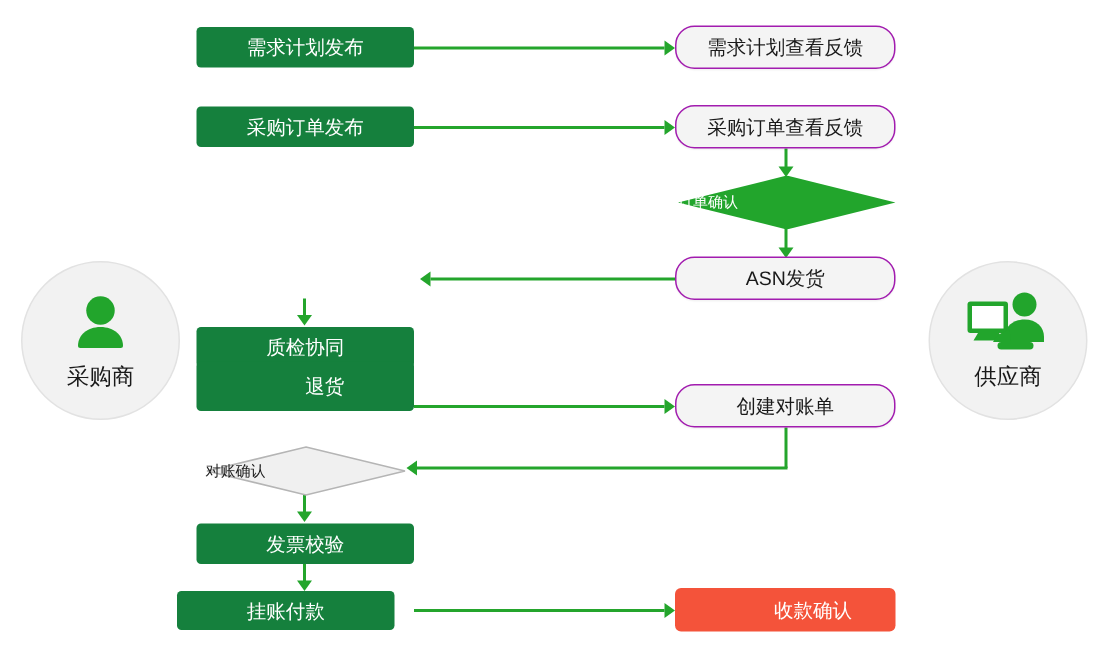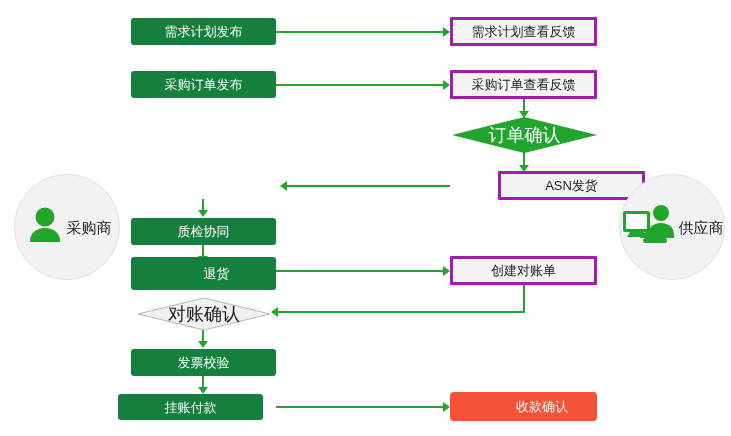--- a/index.html
+++ b/index.html
@@ -27,30 +27,30 @@
     border-radius:3px;
   }
   .node.red{
     background:#f4533a;
     color:#ffffff;
     border-radius:4px;
   }
   .node.grey{
     background:#f4f4f4;
     color:#1a1a1a;
-    border:3px solid #a21caf;
-    border-radius:1px;
+    border:1px solid #a21caf;
+    border-radius:13px;
     box-shadow:0 1px 1px rgba(0,0,0,.05);
   }
 
   
   .diamond{
     position:absolute;
-    display:flex;align-items:center;justify-content:center;
-    font-size:18px;white-space:nowrap;z-index:3;
+    display:flex;align-items:center;justify-content:flex-start;
+    font-size:10px;white-space:nowrap;z-index:3;
   }
   .diamond .dshape{
     position:absolute;left:0;top:0;width:100%;height:100%;
     z-index:1;
   }
   .diamond .dlabel{position:relative;z-index:2;}
   .diamond.green .dlabel{color:#ffffff;}
   .diamond.grey  .dlabel{color:#1a1a1a;}
 
   
@@ -63,21 +63,21 @@
   .arrow.left {border-right:7px solid #24a52c;border-top:5px solid transparent;border-bottom:5px solid transparent;}
   .arrow.down {border-top:7px solid #24a52c;border-left:5px solid transparent;border-right:5px solid transparent;}
 
   
   .actor{
     position:absolute;
     width:104px;height:104px;
     border-radius:50%;
     background:#f2f2f2;
     border:1px solid #e2e2e2;
-    display:flex;flex-direction:row;
+    display:flex;flex-direction:column;
     align-items:center;justify-content:center;
     z-index:3;
   }
   .actor .glyph{display:block;line-height:0;margin-bottom:2px;}
   .actor .aname{
     font-size:15px;color:#1a1a1a;margin-top:2px;
   }
 </style>
 </head>
 <body>
@@ -127,21 +127,21 @@
 
   <div class="node green" style="left:131px;top:71px;width:145px;height:27px;">
     <span>采购订单发布</span>
   </div>
 
 
   <div class="node green" style="left:131px;top:218px;width:145px;height:27px;">
     <span>质检协同</span>
   </div>
 
-  <div class="node green" style="left:131px;top:257px;width:145px;height:33px;padding-left:26px;">
+  <div class="node green" style="left:131px;top:241px;width:145px;height:33px;padding-left:26px;">
     <span>退货</span>
   </div>
 
   <div class="diamond grey" style="left:137px;top:297px;width:134px;height:34px;">
     <svg class="dshape" viewBox="0 0 134 34" preserveAspectRatio="none">
       <polygon points="67,1 133,17 67,33 1,17" fill="#f0f0f0" stroke="#b5b5b5" stroke-width="1"></polygon>
     </svg>
     <span class="dlabel">对账确认</span>
   </div>
 
@@ -161,21 +161,21 @@
     <span>采购订单查看反馈</span>
   </div>
 
   <div class="diamond green" style="left:452px;top:117px;width:145px;height:36px;">
     <svg class="dshape" viewBox="0 0 145 36" preserveAspectRatio="none">
       <polygon points="72.5,0 145,18 72.5,36 0,18" fill="#22a52c"></polygon>
     </svg>
     <span class="dlabel">订单确认</span>
   </div>
 
-  <div class="node grey" style="left:450px;top:171px;width:147px;height:29px;margin-left:48px;">
+  <div class="node grey" style="left:450px;top:171px;width:147px;height:29px;">
     <span>ASN发货</span>
   </div>
 
   <div class="node grey" style="left:450px;top:256px;width:147px;height:29px;">
     <span>创建对账单</span>
   </div>
 
   <div class="node red" style="left:450px;top:392px;width:147px;height:29px;padding-left:37px;">
     <span>收款确认</span>
   </div>

